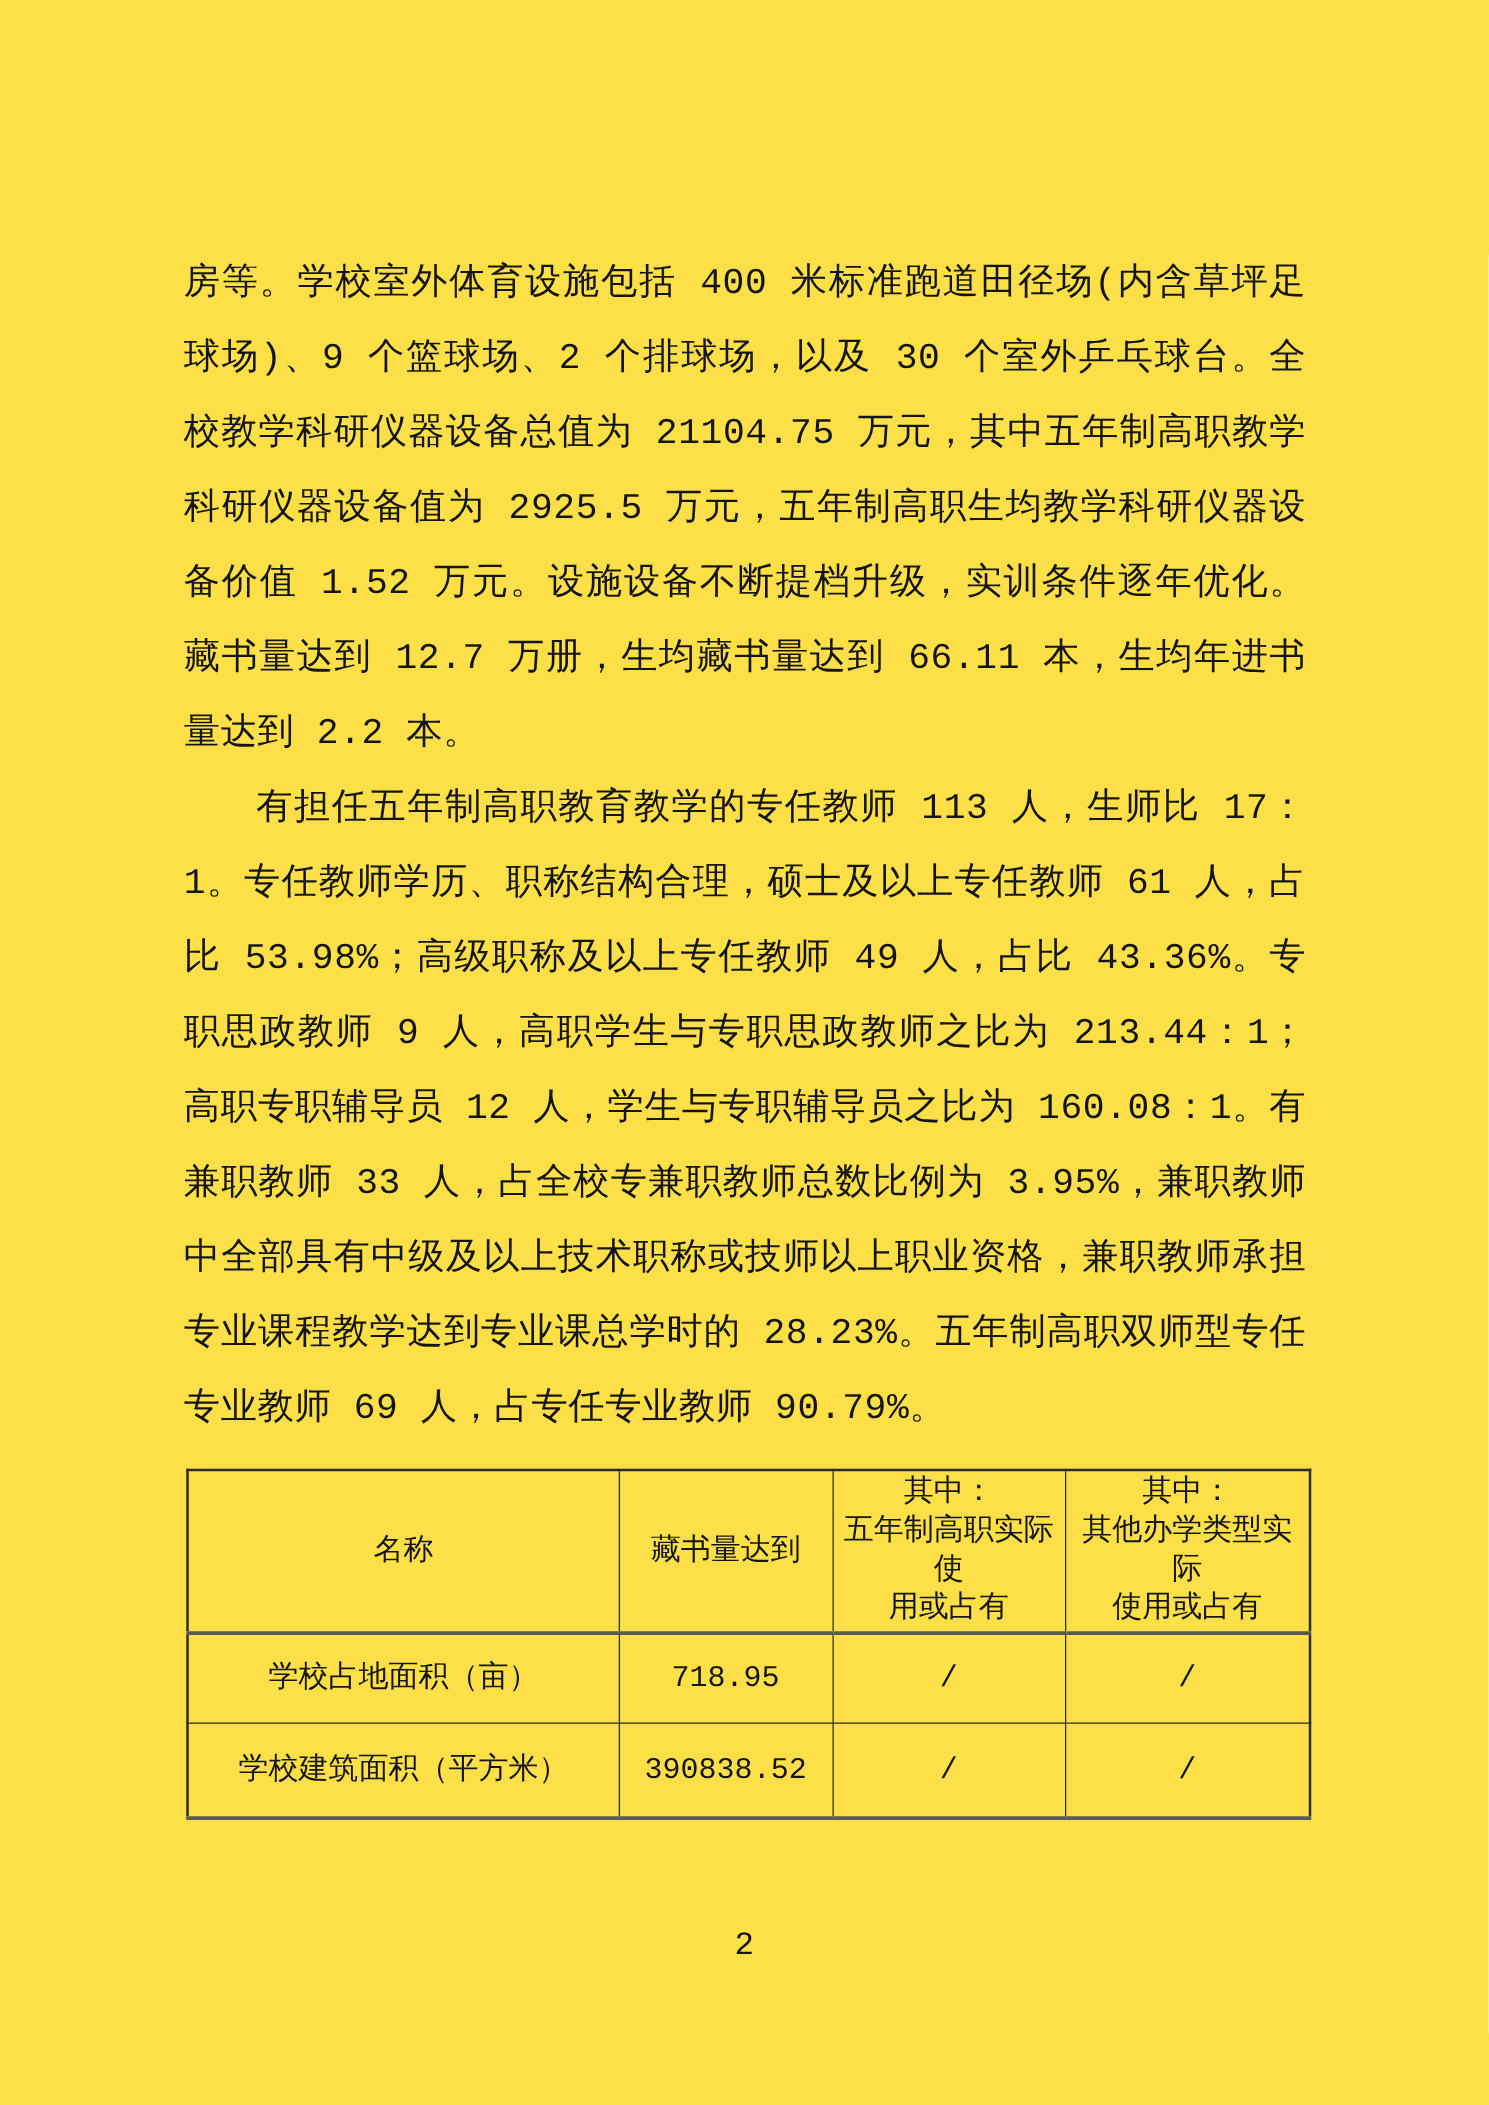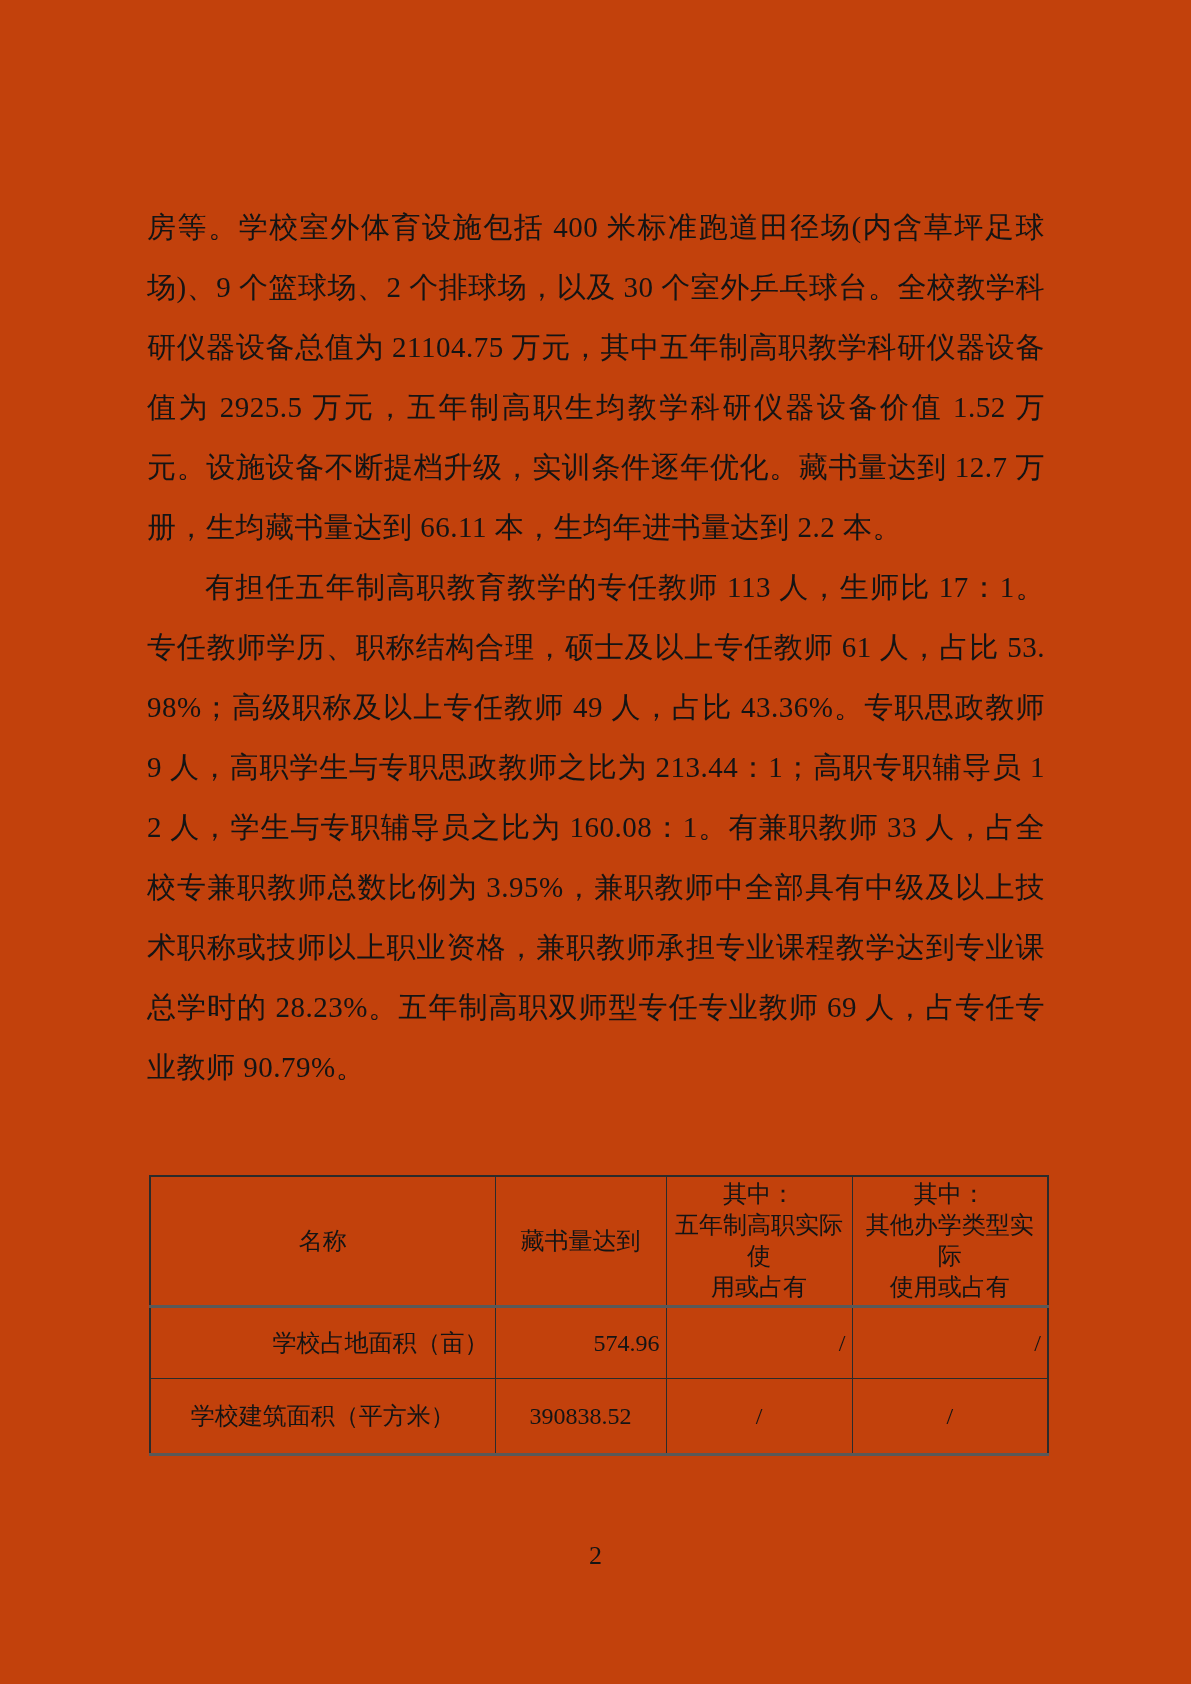--- a/index.html
+++ b/index.html
@@ -4,22 +4,22 @@
 <style>
   html, body {
     margin: 0;
     padding: 0;
     background: #ffffff;
   }
   .page {
     position: relative;
     width: 1191px;
     height: 1684px;
-    background: #c2410c;
-    font-family: Liberation Serif, serif;
+    background: #fde047;
+    font-family: Liberation Mono, monospace;
     color: #141414;
     overflow: hidden;
   }
   .text-block {
     position: absolute;
     left: 147px;
     top: 197px;
     width: 898px;
   }
   .para {
@@ -69,21 +69,21 @@
     overflow: hidden;
     margin-left: 16px;
   }
   table.cond-table {
     border: 2px solid #2b2b2b;
   }
   table.cond-table thead th {
     height: 94px;
     border-bottom: 3px solid #595959;
   }
-  table.cond-table tbody tr.row-1 td { height: 66px; text-align: right; }
+  table.cond-table tbody tr.row-1 td { height: 66px; }
   table.cond-table tbody tr.row-2 td { height: 70px; }
   table.cond-table tbody tr.row-2 td {
     border-bottom: 3px solid #595959;
   }
   .page-number {
     position: absolute;
     left: 0;
     top: 1540px;
     width: 1191px;
     text-align: center;
@@ -117,21 +117,21 @@
 五年制高职实际使
 用或占有</th>
         <th>其中：
 其他办学类型实际
 使用或占有</th>
       </tr>
     </thead>
     <tbody>
       <tr class="row-1">
         <td>学校占地面积（亩）</td>
-        <td>574.96</td>
+        <td>718.95</td>
         <td>/</td>
         <td>/</td>
       </tr>
       <tr class="row-2">
         <td>学校建筑面积（平方米）</td>
         <td>390838.52</td>
         <td>/</td>
         <td>/</td>
       </tr>
     </tbody>

